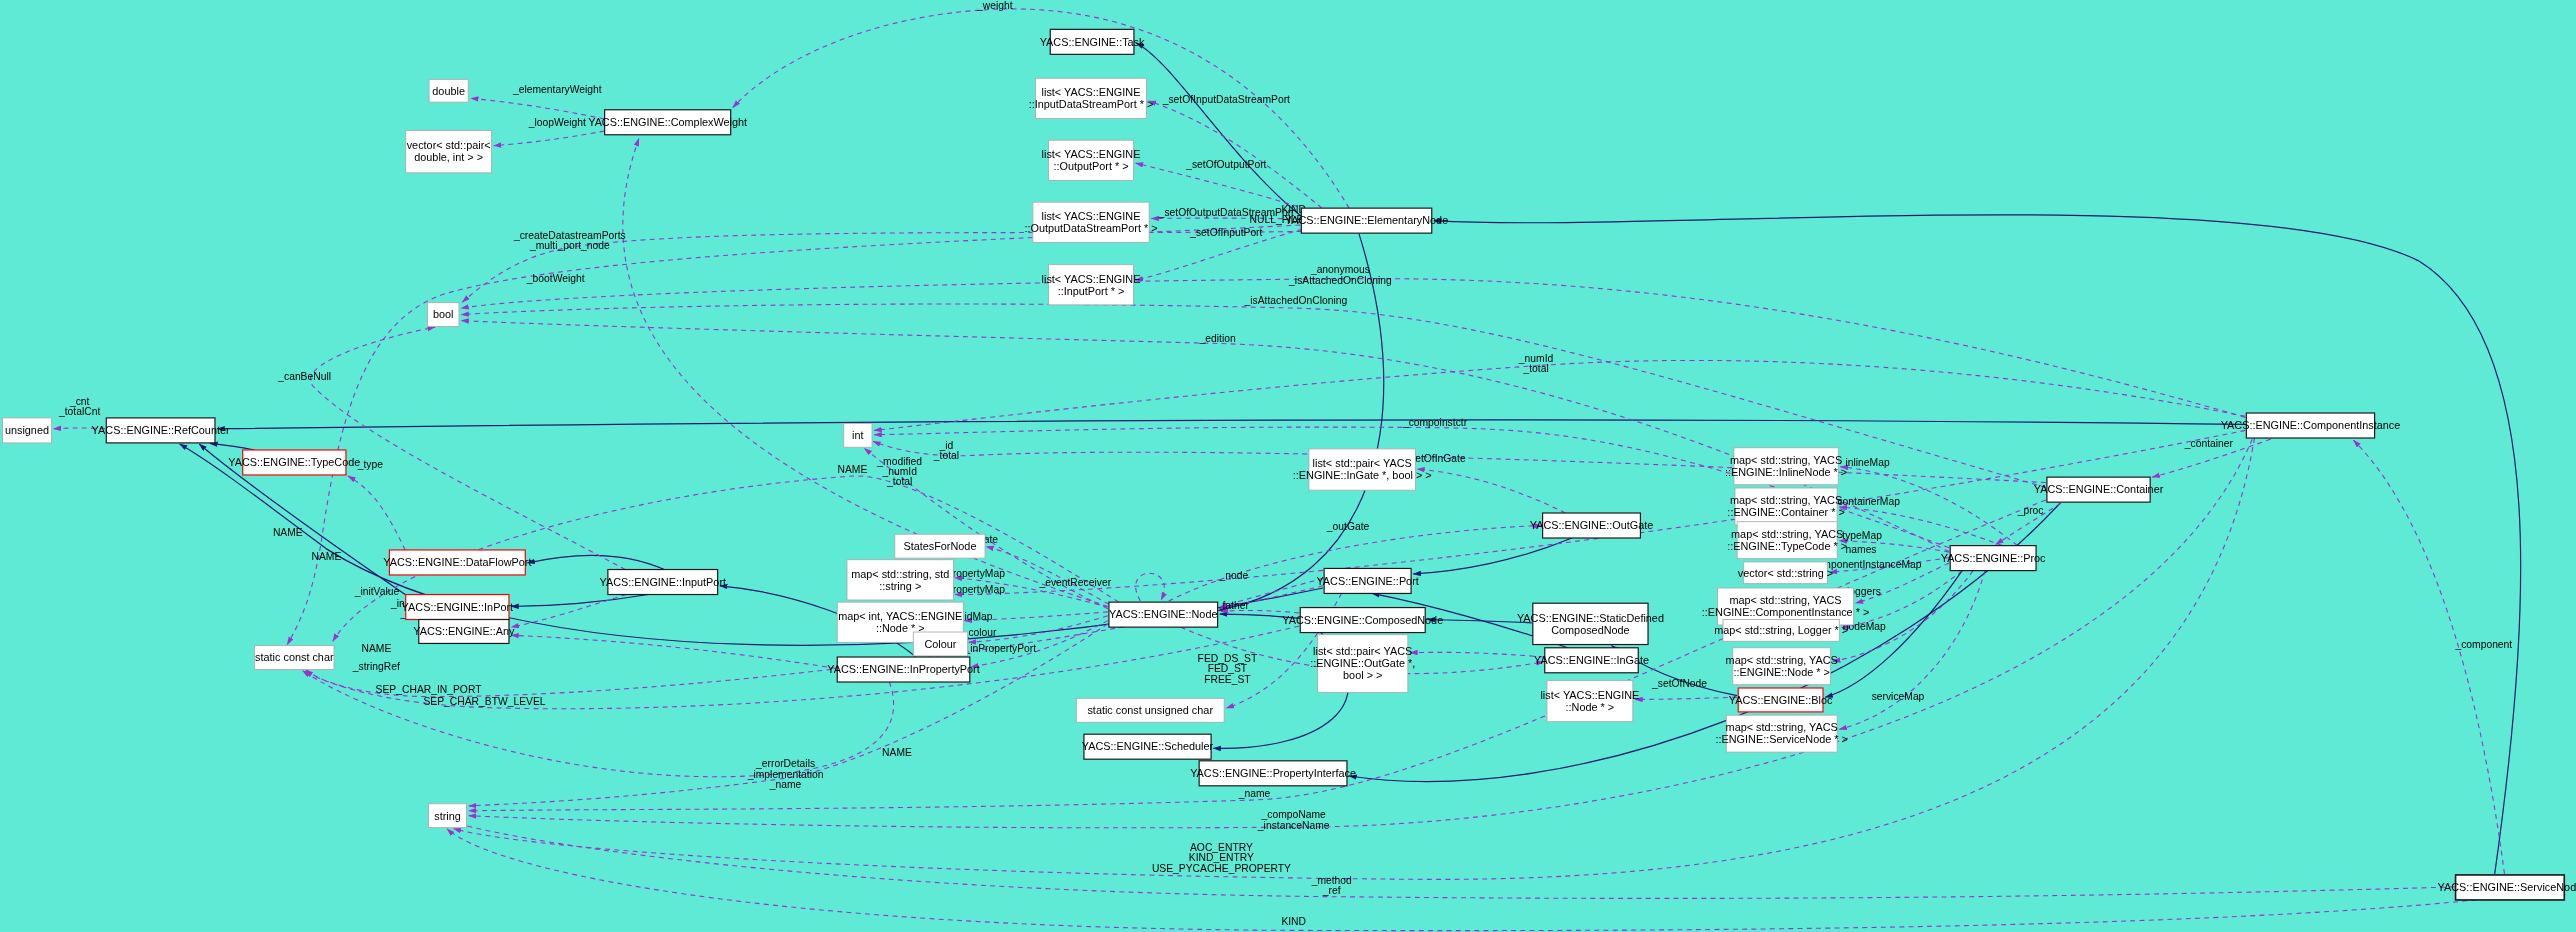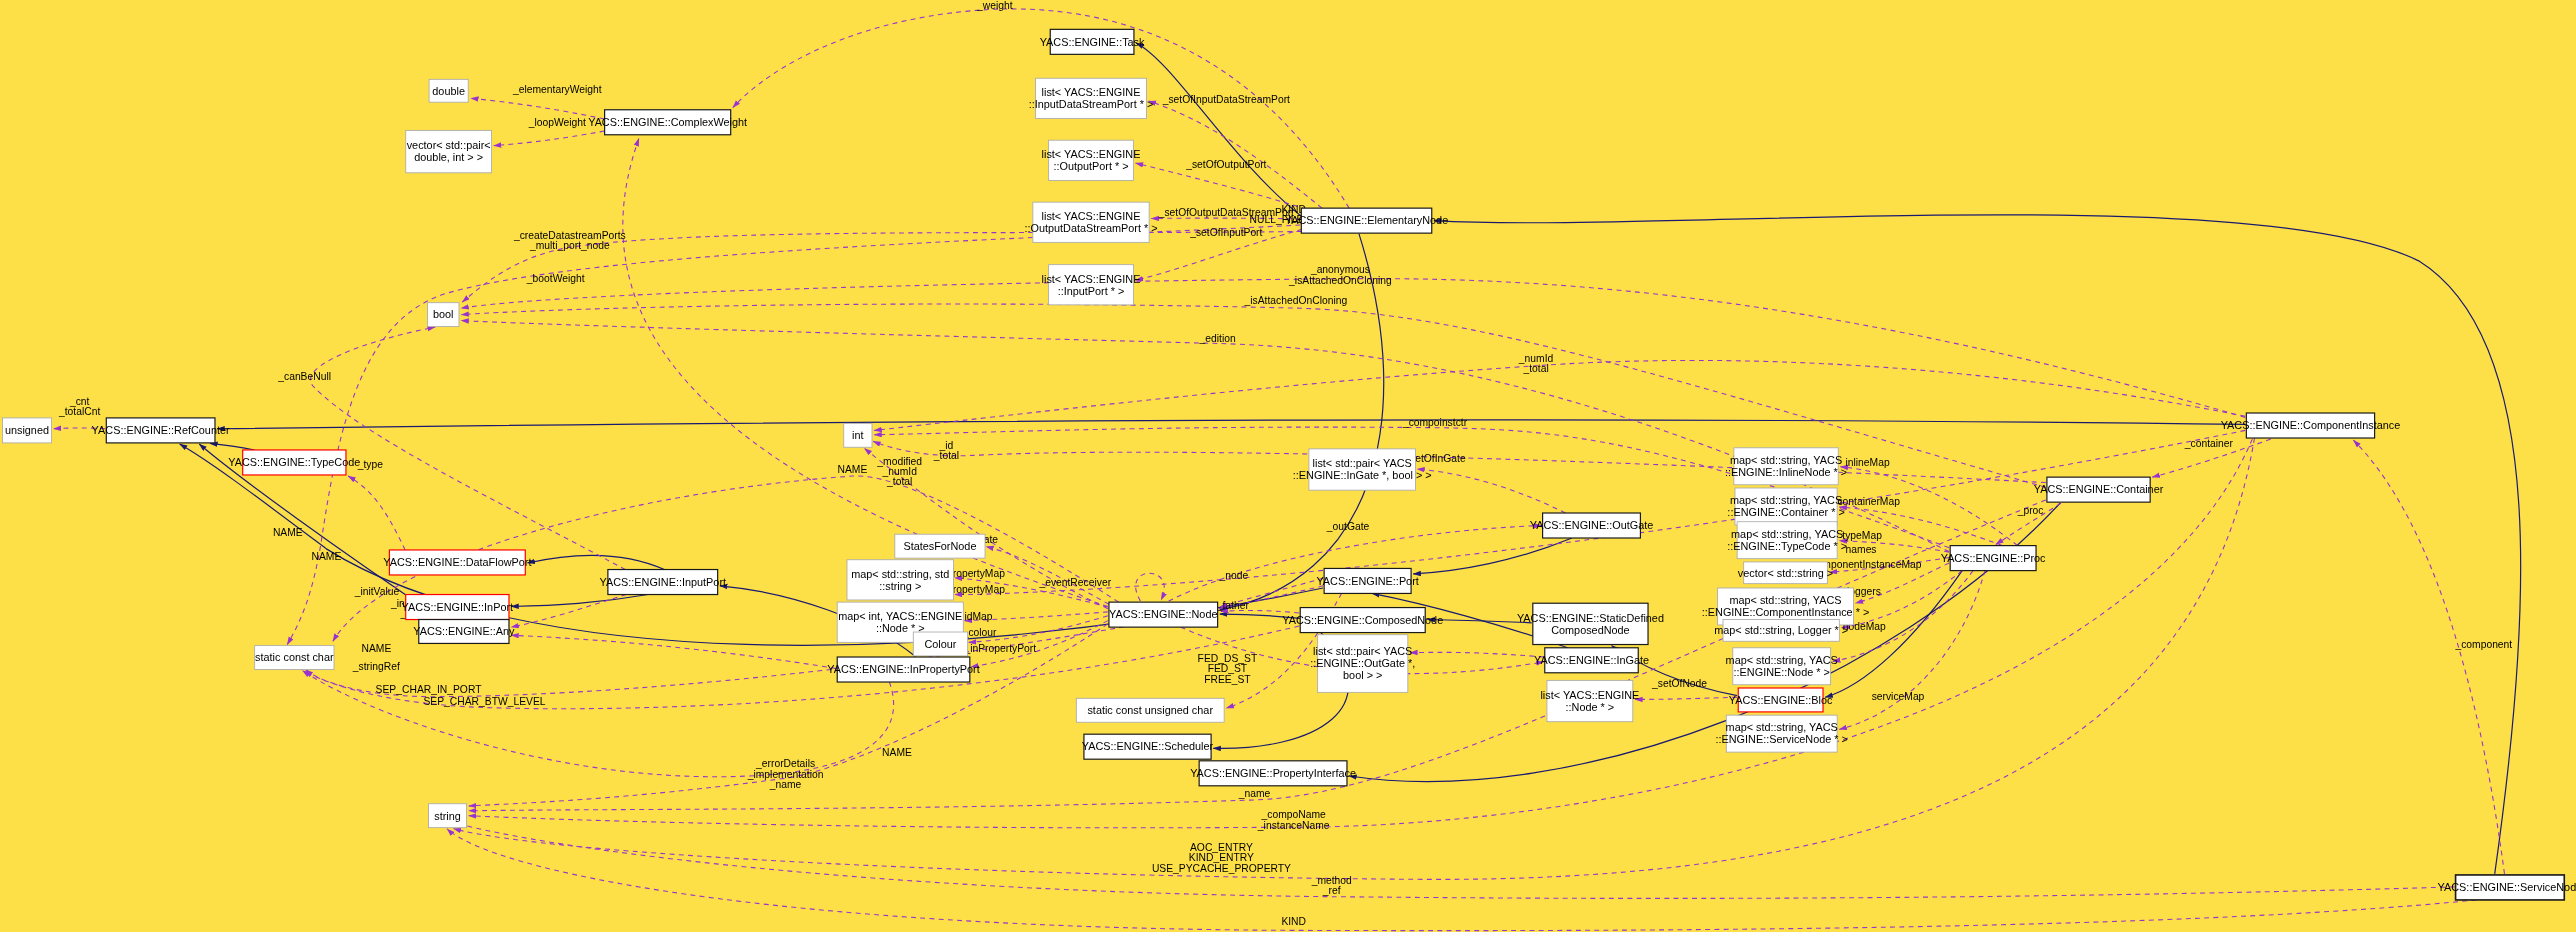--- a/index.html
+++ b/index.html
@@ -1,16 +1,16 @@
 <!DOCTYPE html>
 <html style="font-size:8.7px"><head>
 <meta charset="utf-8">
 <style>
   html,body{margin:0;padding:0;background:#ffffff;}
-  #stage{position:relative;width:2576px;height:932px;background:#fde047;overflow:hidden;
+  #stage{position:relative;width:2576px;height:932px;background:#5eead4;overflow:hidden;
          font-family:"Liberation Sans", sans-serif;}
   svg{position:absolute;left:0;top:0;}
   .node-rect{fill:#ffffff;}
   .node-text{fill:#000000;font-family:"Liberation Sans", sans-serif;}
   .edge{fill:none;}
   .edge-label{fill:#000000;font-family:"Liberation Sans", sans-serif;}
 </style>
 </head>
 <body>
 

